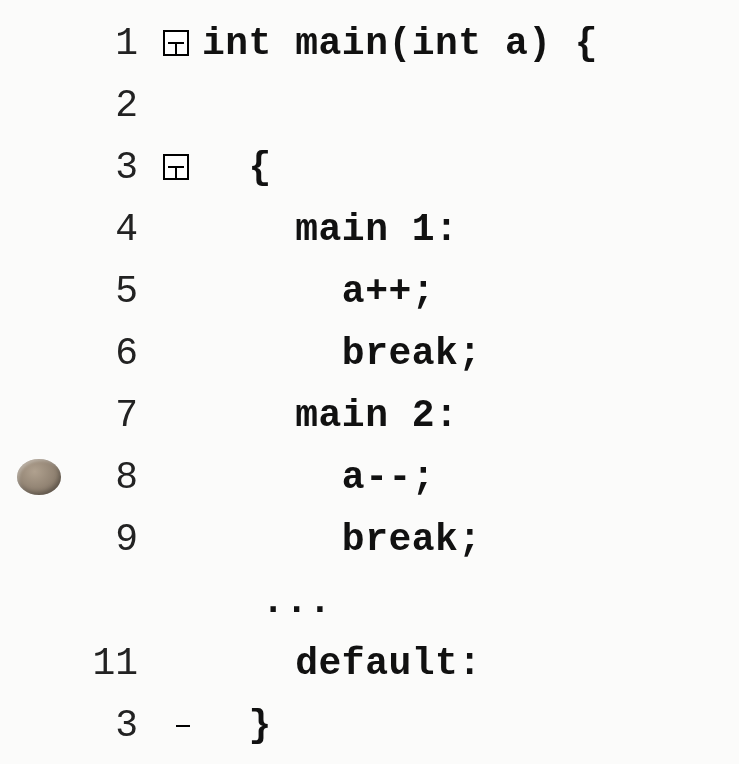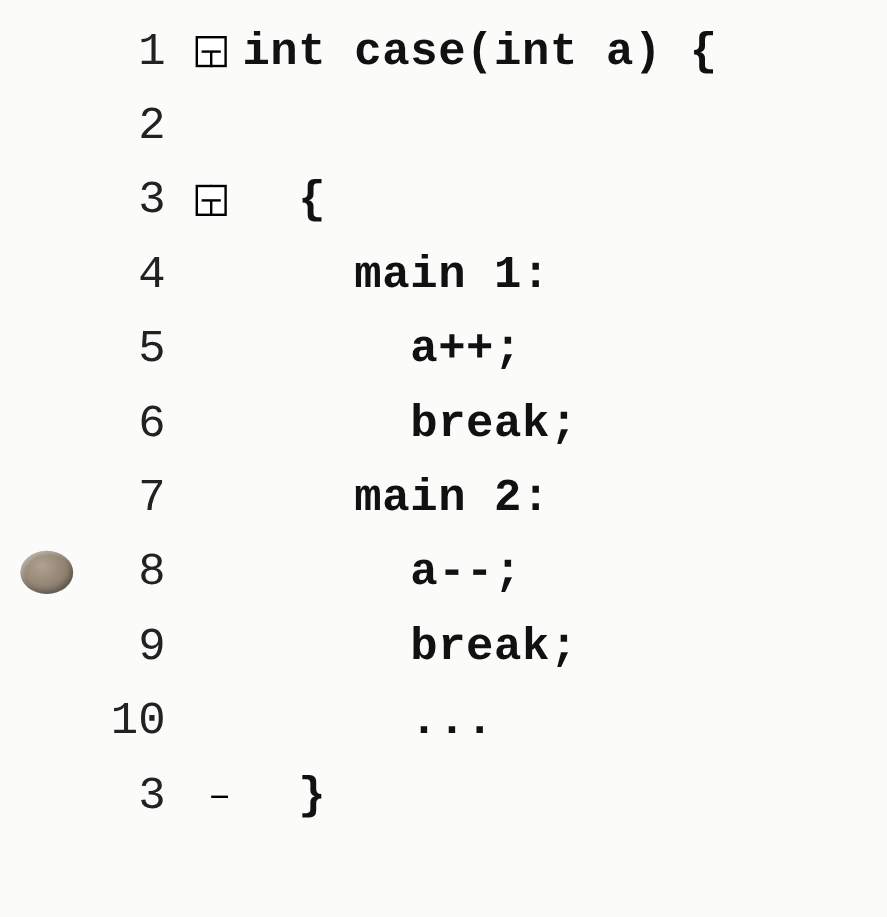--- a/index.html
+++ b/index.html
@@ -98,21 +98,21 @@
 
 <div class="editor">
 
   <div class="line">
     <div class="bp-col"></div>
     <div class="num-col">1</div>
     <div class="fold-col">
       <div class="fold-box"></div>
       <div class="fold-line-v bottom"></div>
     </div>
-    <div class="code-col">int case(int a) {</div>
+    <div class="code-col">int main(int a) {</div>
   </div>
 
   <div class="line">
     <div class="bp-col"></div>
     <div class="num-col">2</div>
     <div class="fold-col">
       <div class="fold-line-v full"></div>
     </div>
   </div>
 
@@ -178,27 +178,34 @@
     <div class="bp-col"></div>
     <div class="num-col">9</div>
     <div class="fold-col">
       <div class="fold-line-v full"></div>
     </div>
     <div class="code-col">      break;</div>
   </div>
 
   <div class="line">
     <div class="bp-col"></div>
-    <div class="num-col">10</div>
     <div class="fold-col">
       <div class="fold-line-v full"></div>
     </div>
     <div class="code-col">      ...</div>
   </div>
 
+  <div class="line">
+    <div class="bp-col"></div>
+    <div class="num-col">11</div>
+    <div class="fold-col">
+      <div class="fold-line-v full"></div>
+    </div>
+    <div class="code-col">    default:</div>
+  </div>
 
   <div class="line">
     <div class="bp-col"></div>
     <div class="num-col">3</div>
     <div class="fold-col">
       <div class="fold-line-v top"></div>
       <div class="fold-end"></div>
     </div>
     <div class="code-col">  }</div>
   </div>

